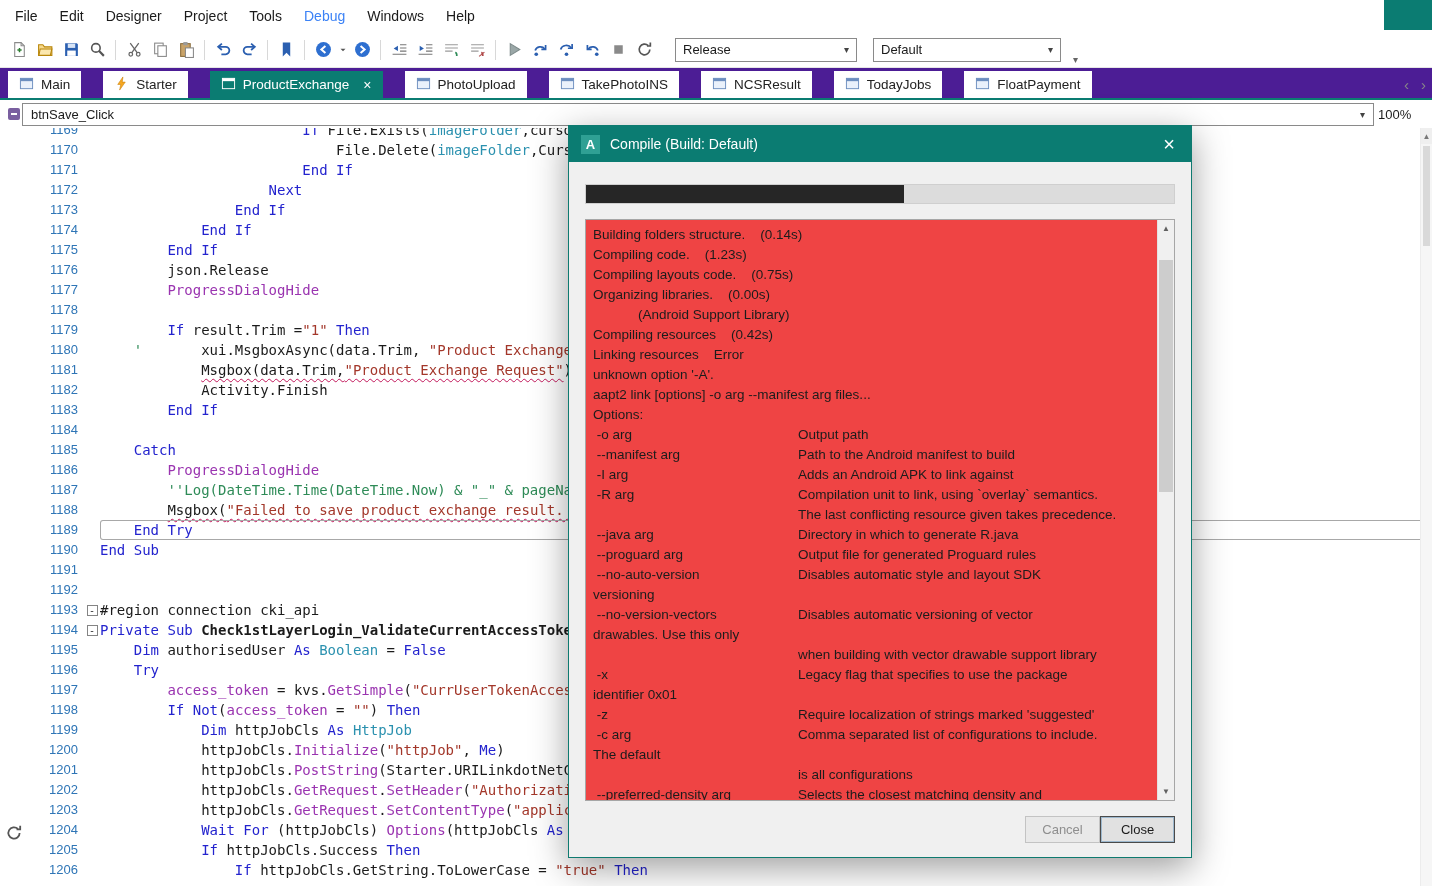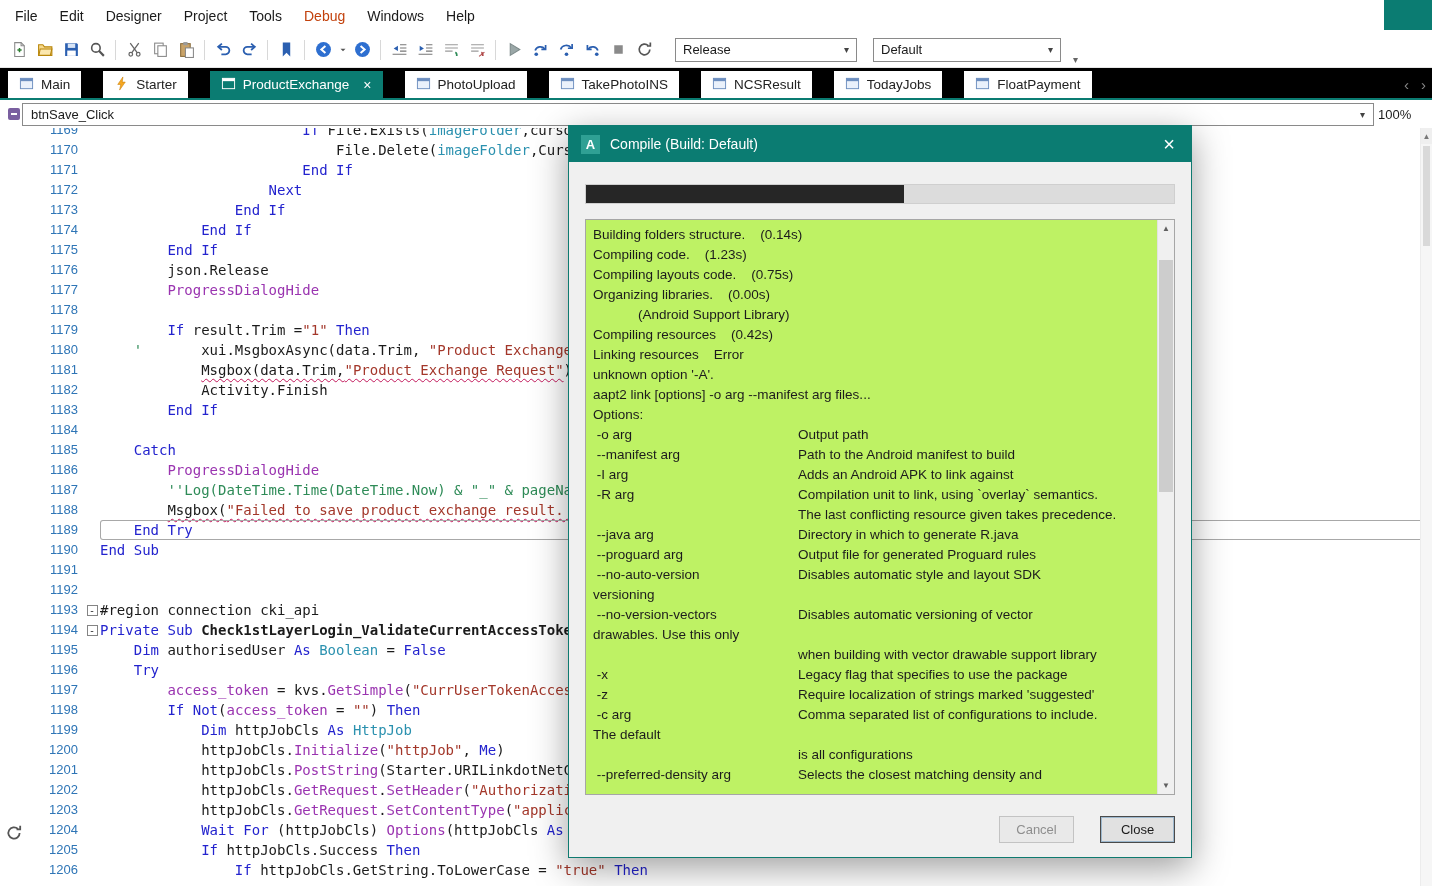--- a/index.html
+++ b/index.html
@@ -7,39 +7,39 @@
     --typ:#2B91AF; --mem:#9A34B0; --lineno:#2E75B6;
   }
   *{box-sizing:border-box}
   html,body{margin:0;padding:0}
   body{width:1432px;height:886px;overflow:hidden;background:#fff;position:relative;
        font-family:"Liberation Sans",sans-serif;color:#1b1b1b;}
 
   
   .menubar{height:32px;display:flex;align-items:center;padding-left:4px;font-size:14px;background:#fff;position:relative}
   .menu-item{padding:5px 11px;cursor:default}
-  .menu-item.disabled{color:#c2410c}
+  .menu-item.disabled{color:#3b82f6}
   .brand-corner{position:absolute;right:0;top:0;width:48px;height:30px;background:var(--accent)}
 
   
   .toolbar{height:36px;display:flex;align-items:center;padding:0 6px;background:#fff;border-bottom:1px solid #E6E6E6}
   .tb-icons{display:flex;align-items:center}
   .tbtn{width:26px;height:26px;display:flex;align-items:center;justify-content:center;border-radius:3px}
   .tbtn.small{width:13px}
   .tbtn svg{width:17px;height:17px}
   .tbtn.small svg{width:10px;height:10px}
   .tsep{width:1px;height:20px;background:#D8D8D8;margin:0 5px}
   .combo{display:flex;align-items:center;justify-content:space-between;border:1px solid #8a8a8a;background:#fff;height:24px;padding:0 7px;font-size:13px}
   .combo .arr{color:#444;font-size:10px;margin-left:8px}
   #release-combo{width:182px;margin-left:18px}
   #default-combo{width:188px;margin-left:16px}
   .overflow-chevron{margin-left:12px;color:#666;font-size:10px;align-self:flex-end;padding-bottom:2px}
 
   
-  .tabstrip{height:32px;display:flex;align-items:flex-end;padding-left:8px;background:#000000;border-bottom:2px solid var(--accent);position:relative}
+  .tabstrip{height:32px;display:flex;align-items:flex-end;padding-left:8px;background:#4c1d95;border-bottom:2px solid var(--accent);position:relative}
   .tab{display:flex;align-items:center;gap:7px;height:27px;padding:0 11px;margin-right:22px;font-size:13.5px;color:#222;background:#fff;white-space:nowrap}
   .tab svg{width:15px;height:15px}
   .tab.active{background:var(--accent);color:#fff}
   .tab .close{margin-left:7px;font-size:14px;line-height:12px}
   .tab-scroll{position:absolute;right:6px;bottom:7px;color:#888;display:flex;gap:12px;font-size:15px;line-height:12px}
 
   
   .navbar{height:28px;display:flex;align-items:center;padding:2px 6px;gap:0}
   .sub-icon svg{width:16px;height:16px;display:block}
   .sub-combo{flex:1;height:23px;border:1px solid #8a8a8a;display:flex;align-items:center;justify-content:space-between;padding:0 8px;font-size:13px;background:#fff}
@@ -72,30 +72,30 @@
   
   .dialog{position:absolute;left:568px;top:125px;width:624px;height:733px;background:#F0F0F0;
           border:1px solid #0E7A70;box-shadow:0 10px 34px rgba(0,0,0,.38);z-index:10;display:flex;flex-direction:column}
   .dlg-header{height:36px;background:var(--accent);display:flex;align-items:center;padding:0 12px;color:#fff;flex:0 0 36px}
   .dlg-logo{width:19px;height:19px;background:#2FA094;color:#fff;font-weight:bold;display:flex;align-items:center;justify-content:center;font-size:13px;margin-right:10px}
   .dlg-title{font-size:14px}
   .dlg-close{margin-left:auto;font-size:20px;line-height:16px;padding:0 4px;cursor:default}
   .dlg-body{flex:1;padding:22px 16px 14px;display:flex;flex-direction:column;min-height:0}
   .progress{height:20px;background:#DCDCDC;border:1px solid #CFCFCF;position:relative;flex:0 0 20px}
   .progress .fill{height:100%;background:#262626}
-  .log{flex:1;margin-top:15px;background:#bef264;border:1px solid #A6A6A6;position:relative;overflow:hidden;
+  .log{flex:1;margin-top:15px;background:#ef4444;border:1px solid #A6A6A6;position:relative;overflow:hidden;
        font-size:13.5px;line-height:20px;color:#1c1c1c;padding:5px 26px 5px 7px}
   .logline{display:flex}
   .logline span{white-space:pre}
   .logline .c1{flex:0 0 205px}
   .log-scroll{position:absolute;right:0;top:0;width:17px;bottom:0;background:#F0F0F0;border-left:1px solid #E2E2E2}
   .log-scroll .sarrow{height:17px;display:flex;align-items:center;justify-content:center;font-size:8px;color:#606060}
   .log-scroll .sarrow.bottom{position:absolute;bottom:0;left:0;right:0}
   .log-scroll .sthumb{position:absolute;top:40px;left:1px;right:1px;height:232px;background:#CDCDCD}
-  .dlg-buttons{flex:0 0 28px;margin-top:20px;display:flex;justify-content:flex-end;align-items:flex-end;gap:26px}
+  .dlg-buttons{flex:0 0 28px;margin-top:14px;display:flex;justify-content:flex-end;align-items:flex-end;}
   .btn{width:75px;height:27px;display:flex;align-items:center;justify-content:center;font-size:13px;background:#E1E1E1;border:1px solid #ADADAD}
   .btn.disabled{color:#8e8e8e;border-color:#C3C3C3;background:#E9E9E9}
   .btn.default{border:1px solid #4A4A4A;box-shadow:inset 0 0 0 1px #9DB8CE}
 </style>
 </head>
 <body>
 
 <div class="menubar">
     <div class="menu-item">File</div>
     <div class="menu-item">Edit</div>
@@ -642,20 +642,23 @@
           </div>
           <div class="logline">
             <span class="c1"></span>
             <span>when building with vector drawable support library</span>
           </div>
           <div class="logline">
             <span class="c1"> -x</span>
             <span>Legacy flag that specifies to use the package</span>
           </div>
           <div class="logline">
+            <span>identifier 0x01</span>
+          </div>
+          <div class="logline">
             <span class="c1"> -z</span>
             <span>Require localization of strings marked 'suggested'</span>
           </div>
           <div class="logline">
             <span class="c1"> -c arg</span>
             <span>Comma separated list of configurations to include.</span>
           </div>
           <div class="logline">
             <span>The default</span>
           </div>

